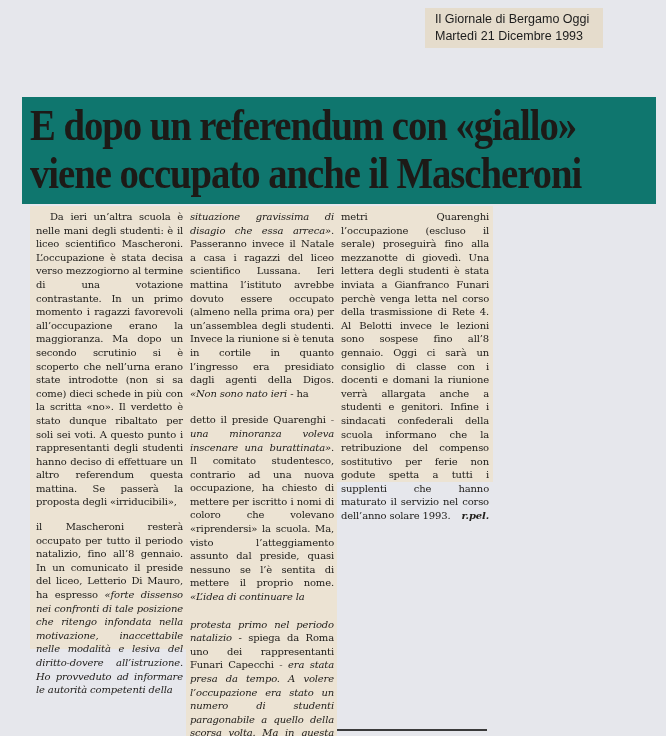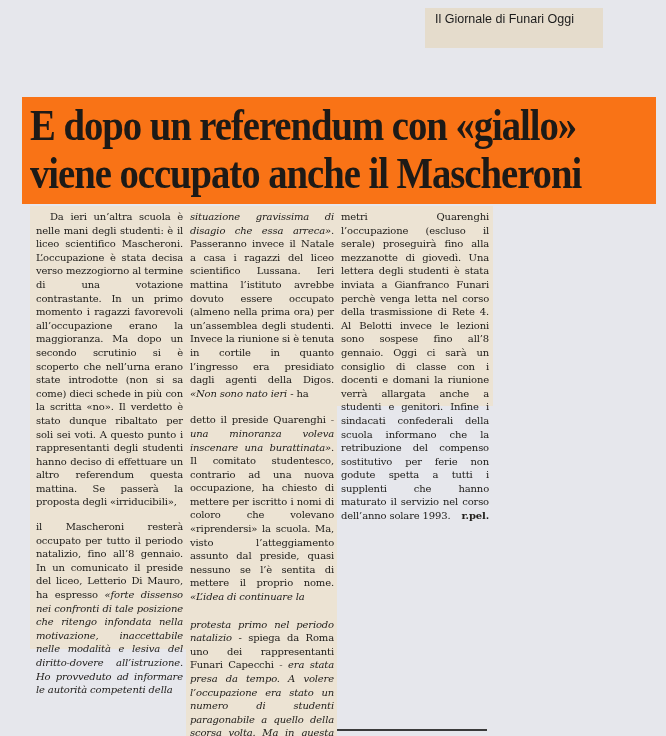--- a/index.html
+++ b/index.html
@@ -11,49 +11,50 @@
   .clip { position:absolute; background:#ece3d3; }
   .source {
     left:425px; top:8px; width:178px; height:40px;
     background:#e5dccc;
     font-family:"Liberation Sans", sans-serif;
     font-size:12.5px; line-height:17px; color:#1c1c1c;
     padding:3px 0 0 10px; box-sizing:border-box;
   }
   .headline {
     left:22px; top:97px; width:634px; height:107px;
-    background:#f97316;
+    background:#0f766e;
     box-sizing:border-box; padding:4px 0 0 8px;
   }
   .headline .line {
     font-family:"Liberation Serif", serif;
     font-weight:bold; font-size:45px; line-height:48px;
     color:#1d1a17; letter-spacing:-1.2px; white-space:nowrap;
     transform:scaleX(0.86); transform-origin:left center;
   }
   .col {
     font-family:"DejaVu Serif", serif;
     font-size:10px; line-height:13.6px; color:#22201d;
     text-align:justify; box-sizing:border-box;
     letter-spacing:-0.15px;
   }
   .col i { font-style:italic; }
   .col1 { left:30px; top:206px; width:156px; height:443px; padding:4px 3px 0 6px; }
   .col2 { left:186px; top:206px; width:151px; height:644px; padding:4px 3px 0 4px; }
-  .col3 { left:337px; top:206px; width:156px; height:200px; padding:4px 4px 0 4px; }
+  .col3 { left:337px; top:206px; width:156px; height:276px; padding:4px 4px 0 4px; }
   .gap { height:11px; }
-  .sig { font-weight:bold; float:right; }
+  .sig { font-weight:bold; float:right;font-style:italic; }
   .indent { text-indent:14px; }
   .dark-edge { position:absolute; left:337px; top:729px; width:150px; height:2px; background:#3a3a3a; }
 </style>
 </head>
 <body>
 
 <div class="clip source">
-  <div>Il Giornale di Funari Oggi</div>
+  <div>Il Giornale di Bergamo Oggi</div>
+  <div>Martedì 21 Dicembre 1993</div>
 </div>
 
 <div class="clip headline">
   <div class="line">E dopo un referendum con «giallo»</div>
   <div class="line">viene occupato anche il Mascheroni</div>
 </div>
 
 <div class="clip col col1">
   <p style="margin:0" class="indent">Da ieri un’altra scuola è nelle mani degli studenti: è il liceo scientifico Mascheroni. L’occupazione è stata decisa verso mezzogiorno al termine di una votazione contrastante. In un primo momento i ragazzi favorevoli all’occupazione erano la maggioranza. Ma dopo un secondo scrutinio si è scoperto che nell’urna erano state introdotte (non si sa come) dieci schede in più con la scritta «no». Il verdetto è stato dunque ribaltato per soli sei voti. A questo punto i rappresentanti degli studenti hanno deciso di effettuare un altro referendum questa mattina. Se passerà la proposta degli «irriducibili»,</p>
   <div class="gap"></div>

